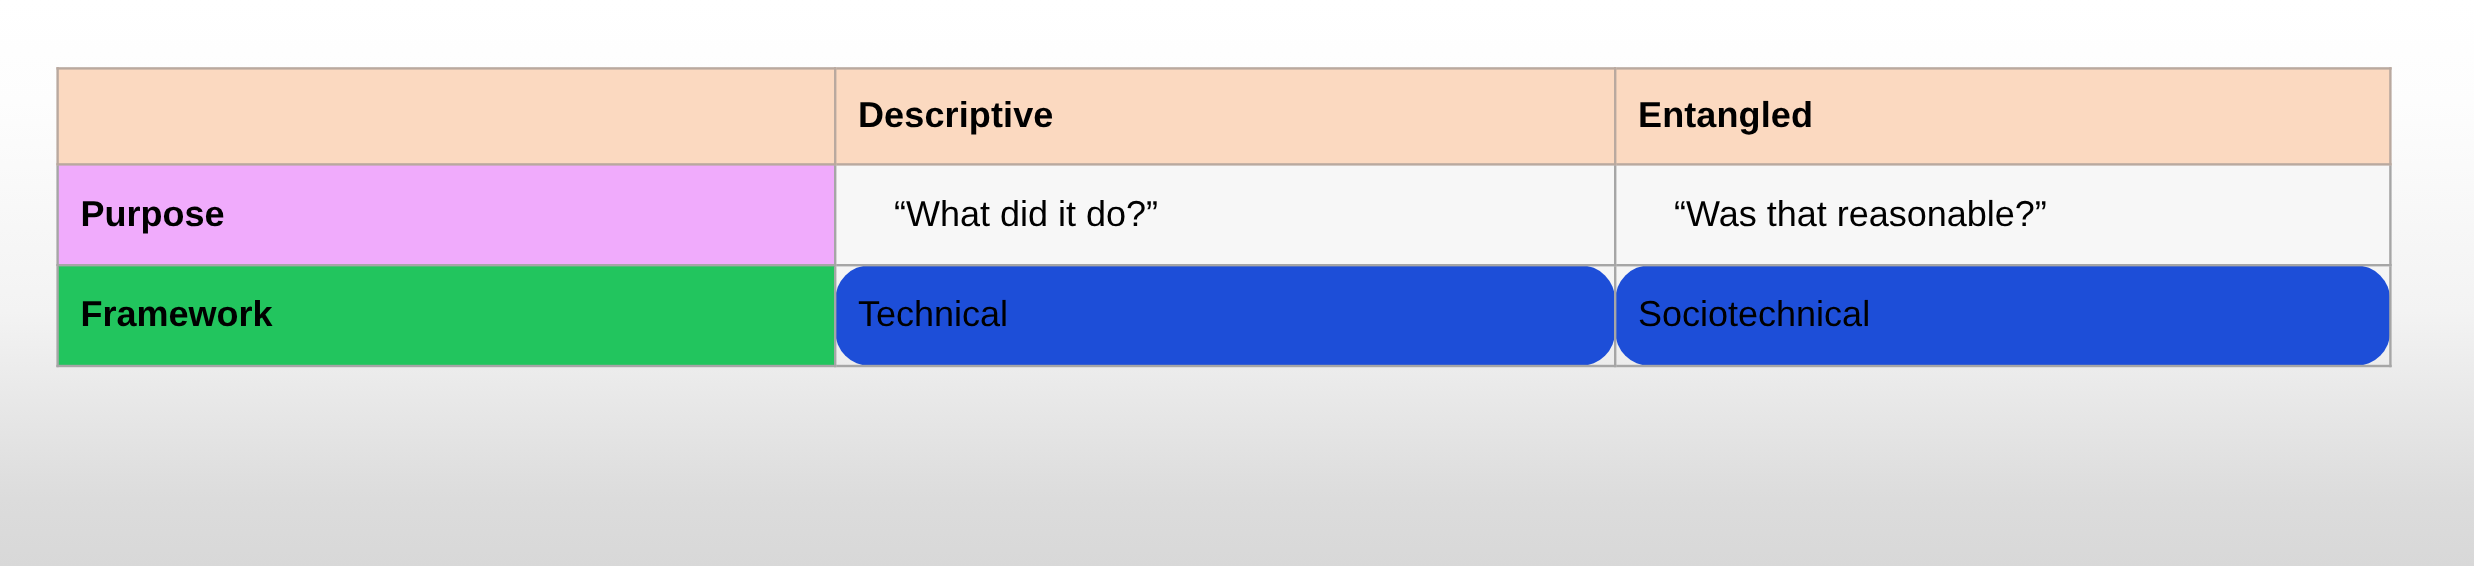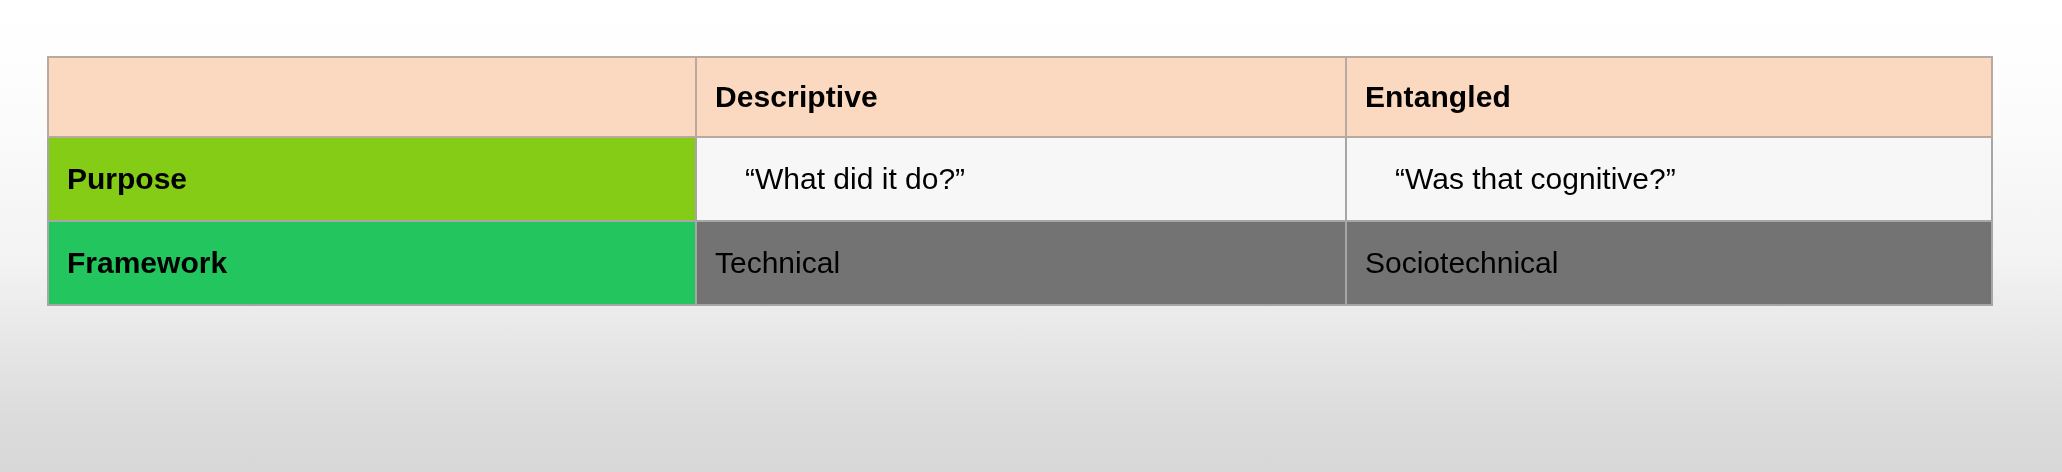--- a/index.html
+++ b/index.html
@@ -51,28 +51,28 @@
     border-color: #b9a99f;
     font-weight: bold;
     letter-spacing: 0.1px;
   }
   .comparison-table thead th.head-blank {
     font-weight: normal;
   }
 
   
   .comparison-table tbody tr.row-0 td { background: #f7f7f7; height: 82px; padding-left: 48px; }
-  .comparison-table tbody tr.row-1 td { background: #737373; height: 82px; }
+  .comparison-table tbody tr.row-1 td { background: #1d4ed8; height: 82px; border-radius: 29px; }
   .comparison-table tbody tr.row-2 td { background: #e2e2e2; height: 82px; }
 
   .comparison-table tbody th.row-header {
     font-weight: bold;
     background: inherit;
   }
-  .comparison-table tbody tr.row-0 th.row-header { background: #84cc16; }
+  .comparison-table tbody tr.row-0 th.row-header { background: #f0abfc; }
   .comparison-table tbody tr.row-1 th.row-header { background: #22c55e; }
   .comparison-table tbody tr.row-2 th.row-header { background: #e2e2e2; }
 
   .cell-text {
     display: block;
     white-space: nowrap;
   }
 </style>
 </head>
 <body>
@@ -94,21 +94,21 @@
       </tr>
     </thead>
 
     <tbody>
       <tr class="row-0">
         <th class="row-header">Purpose</th>
         <td>
           <span class="cell-text">“What did it do?”</span>
         </td>
         <td>
-          <span class="cell-text">“Was that cognitive?”</span>
+          <span class="cell-text">“Was that reasonable?”</span>
         </td>
       </tr>
 
       <tr class="row-1">
         <th class="row-header">Framework</th>
         <td>
           <span class="cell-text">Technical</span>
         </td>
         <td>
           <span class="cell-text">Sociotechnical</span>

